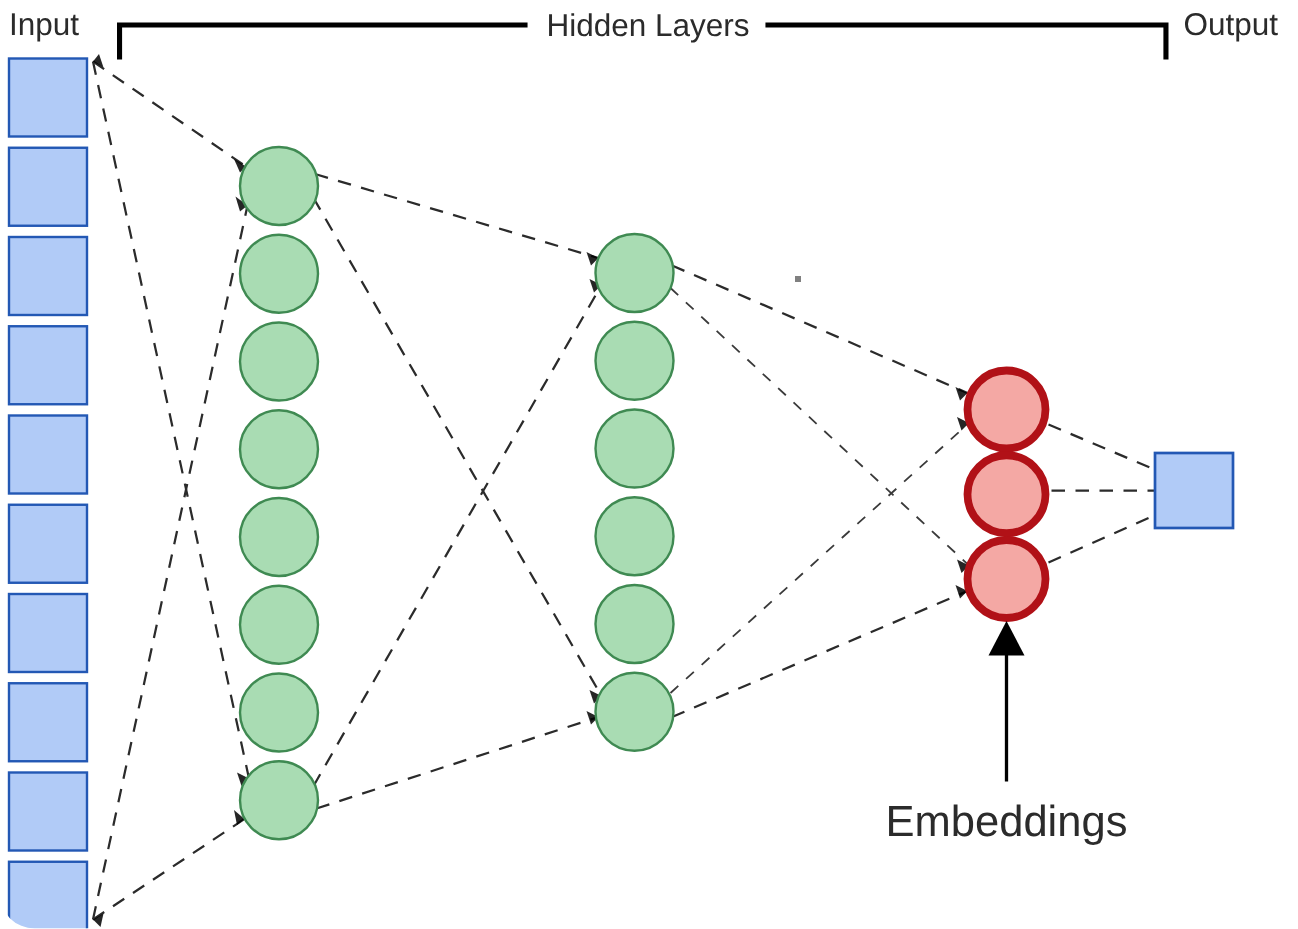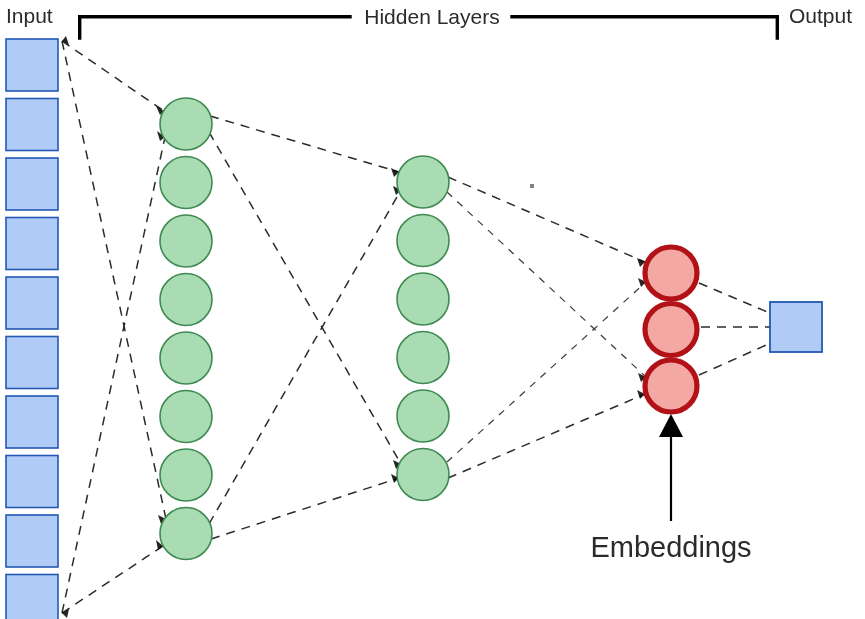--- a/index.html
+++ b/index.html
@@ -9,20 +9,21 @@
   }
   body {
     font-family: "Liberation Sans", sans-serif;
   }
   #stage {
     position: relative;
     width: 865px;
     height: 619px;
     background: #ffffff;
     overflow: hidden;
+    border-radius: 23px;
   }
   #diagram-svg {
     position: absolute;
     left: 0;
     top: 0;
     width: 865px;
     height: 619px;
   }
   .label-text {
     font-family: "Liberation Sans", sans-serif;

